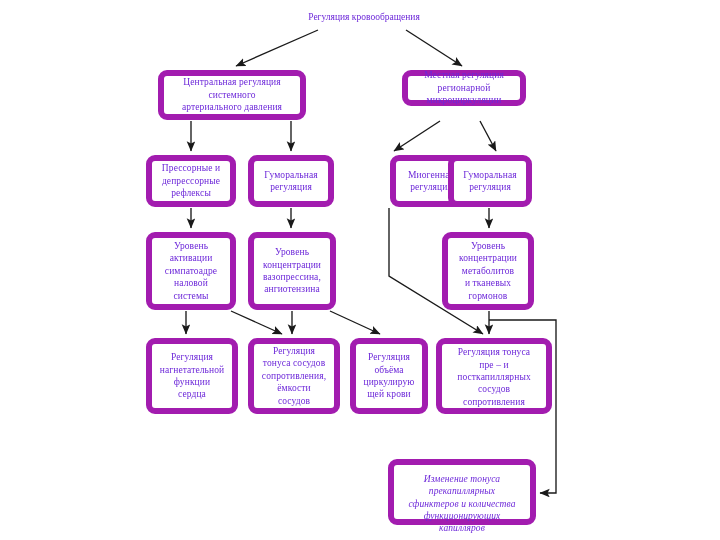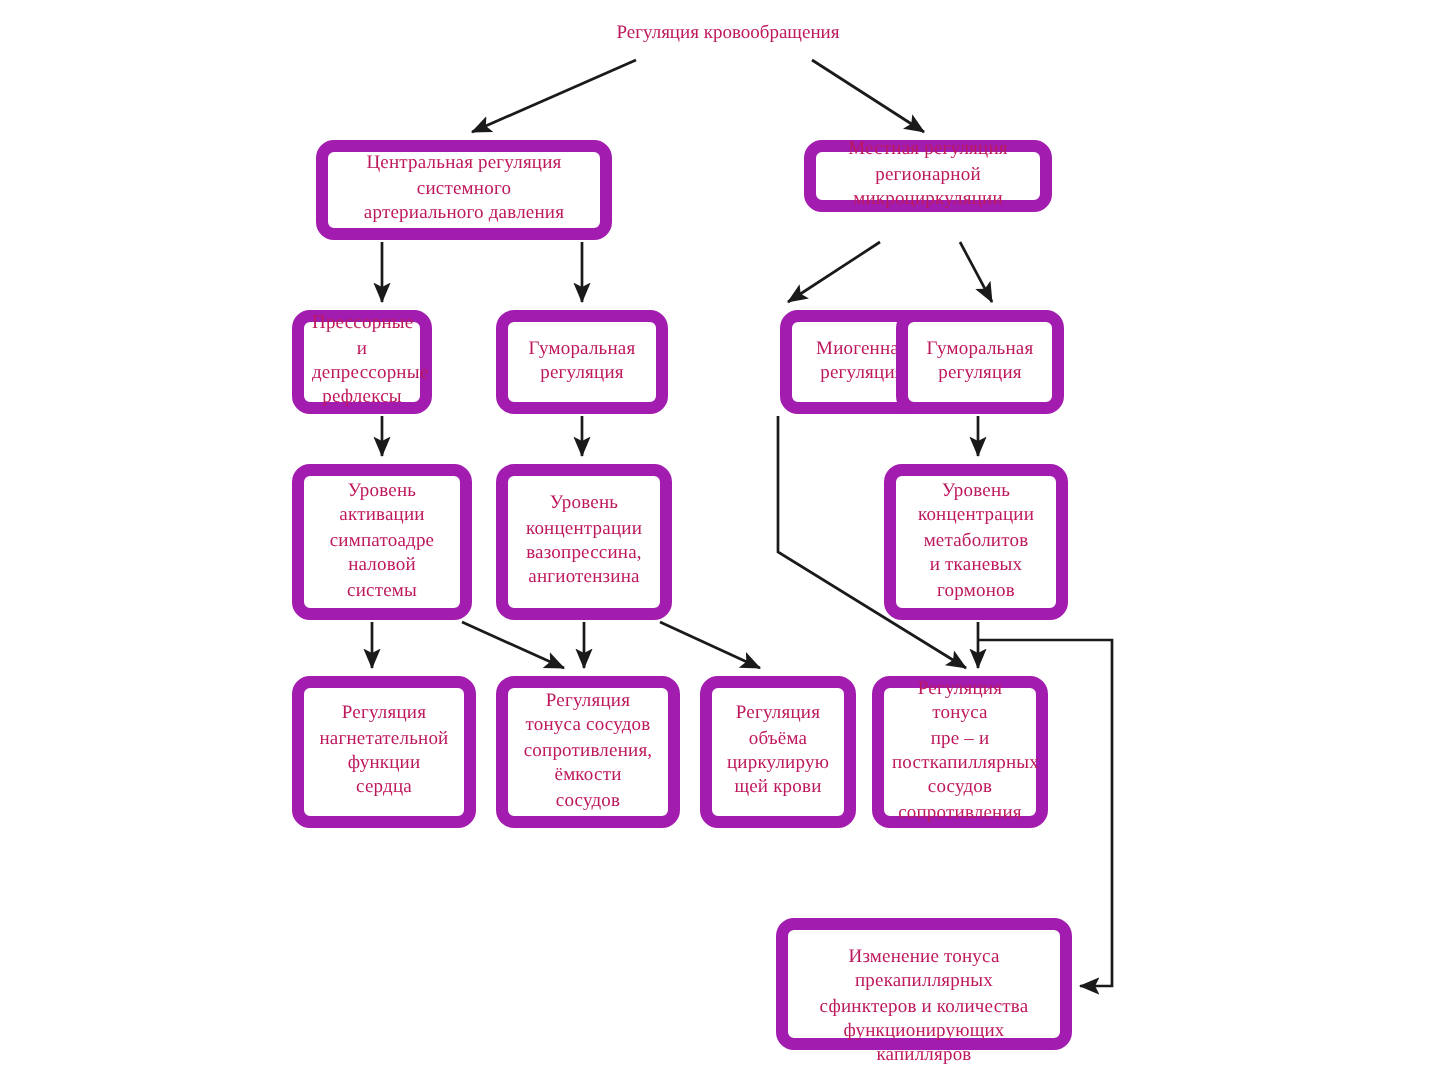--- a/index.html
+++ b/index.html
@@ -8,21 +8,21 @@
     padding: 0;
     background: #ffffff;
   }
   #canvas {
     position: relative;
     width: 720px;
     height: 540px;
     background: #ffffff;
     overflow: hidden;
     font-family: "Liberation Serif", "DejaVu Serif", serif;
-    color: #be185d;
+    color: #6d28d9;
   }
   #edges {
     position: absolute;
     left: 0;
     top: 0;
     width: 720px;
     height: 540px;
     pointer-events: none;
   }
   .node {
@@ -106,21 +106,21 @@
 системного
 артериального давления</span>
   </div>
 
   <div class="node" style="left:402px; top:70px; width:124px; height:36px; font-size:9.5px;">
     <span class="txt">Местная регуляция
 регионарной
 микроциркуляции</span>
   </div>
 
-  <div class="node" style="left:146px; top:155px; width:70px; height:52px; font-size:9.5px;">
+  <div class="node" style="left:146px; top:155px; width:90px; height:52px; font-size:9.5px;">
     <span class="txt">Прессорные и
 депрессорные
 рефлексы</span>
   </div>
 
   <div class="node" style="left:248px; top:155px; width:86px; height:52px; font-size:9.5px;">
     <span class="txt">Гуморальная
 регуляция</span>
   </div>
 
@@ -172,29 +172,29 @@
 сосудов</span>
   </div>
 
   <div class="node" style="left:350px; top:338px; width:78px; height:76px; font-size:9.5px;">
     <span class="txt">Регуляция
 объёма
 циркулирую
 щей крови</span>
   </div>
 
-  <div class="node" style="left:436px; top:338px; width:88px; height:76px; font-size:9.5px;">
+  <div class="node" style="left:436px; top:338px; width:116px; height:76px; font-size:9.5px;align-items:flex-end;">
     <span class="txt">Регуляция тонуса
 пре – и
 посткапиллярных
 сосудов
 сопротивления</span>
   </div>
 
-  <div class="node overflow" style="left:388px; top:459px; width:148px; height:66px; font-size:9.5px;">
+  <div class="node overflow" style="left:388px; top:459px; width:148px; height:66px; font-size:9.5px;font-style:italic;">
     <span class="txt">Изменение тонуса
 прекапиллярных
 сфинктеров и количества
 функционирующих
 капилляров</span>
   </div>
 
 </div>
 
 </body></html>

